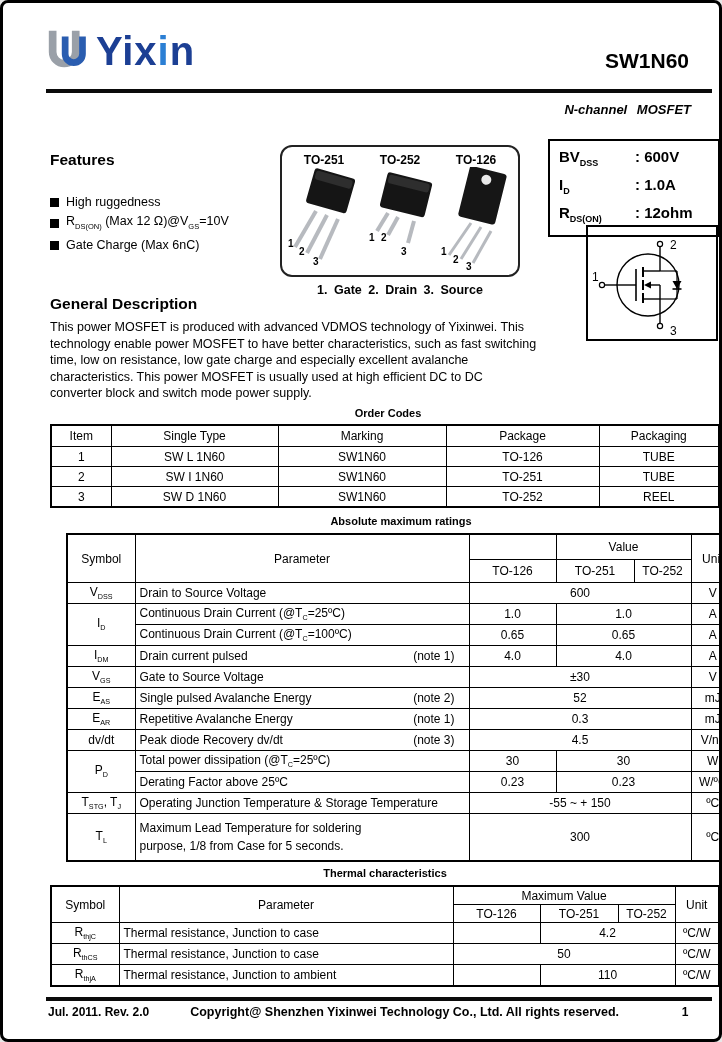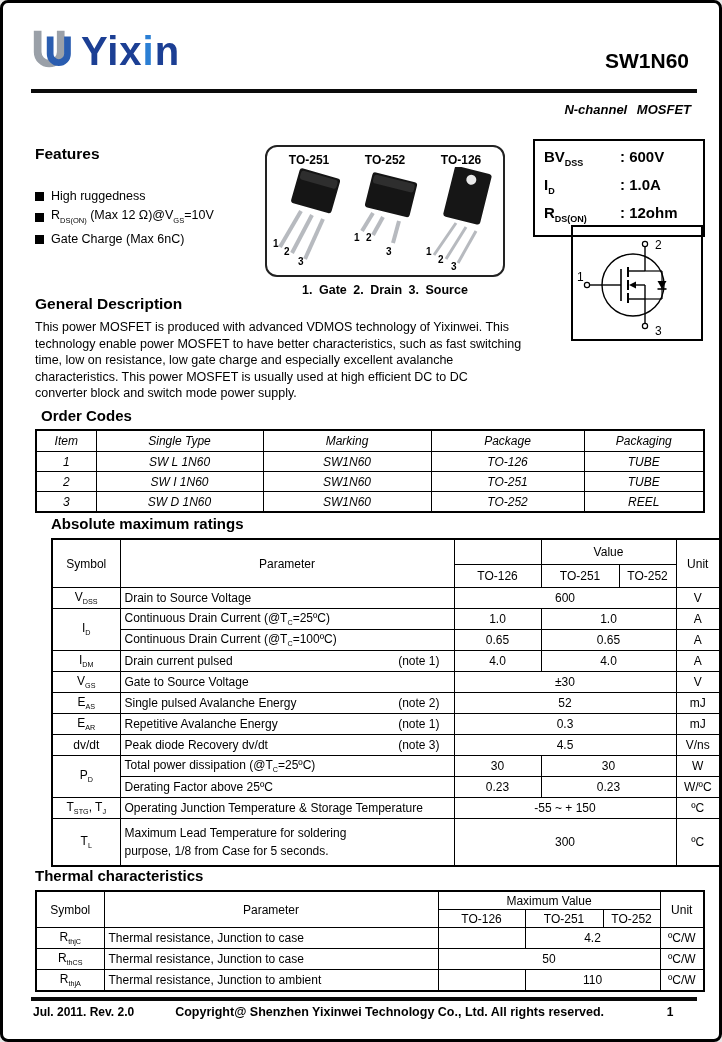--- a/index.html
+++ b/index.html
@@ -1,27 +1,27 @@
 <!DOCTYPE html>
 <html><head>
 <meta charset="utf-8">
 <style>
   html,body{margin:0;padding:0;background:#e8e8e8;font-family:"Liberation Sans",sans-serif;color:#000;}
   .page{position:relative;width:722px;height:1042px;margin:0 auto;background:#fff;
         border:3px solid #000;border-radius:8px;box-sizing:border-box;overflow:hidden;}
-  .abs{position:absolute;}
+  .abs{position:absolute;margin-left:15px;}
   
   .brand{left:26px;top:22px;display:flex;align-items:center;}
   .brand-text{font-size:40px;font-weight:bold;letter-spacing:1px;margin-left:2px;}
   .b-dark{color:#1c3f94;} .b-light{color:#2b7fd4;}
   .part-number{right:30px;top:46px;font-size:21px;font-weight:bold;}
   .header-rule{left:28px;top:86px;width:666px;height:4px;background:#0a0a0a;}
   .subtitle{right:28px;top:99px;font-size:13px;font-weight:bold;font-style:italic;word-spacing:6px;}
   
-  .features{left:32px;top:142px;width:230px;}
+  .features{left:32px;top:148px;width:230px;}
   .features h2{margin:0 0 24px 0;font-size:15.5px;}
   .feat-item{display:flex;align-items:center;font-size:12.5px;line-height:19px;}
   .bullet{display:inline-block;width:9px;height:9px;background:#000;margin-right:7px;flex:0 0 auto;}
   
   .package-box{left:262px;top:142px;width:240px;height:132px;border:2px solid #222;border-radius:12px;
                display:flex;padding:6px 4px 0;box-sizing:border-box;}
   .pkg-col{flex:1;display:flex;flex-direction:column;align-items:center;}
   .pkg-label{font-size:12px;font-weight:bold;}
   .pkg-caption{left:262px;top:280px;width:240px;text-align:center;font-weight:bold;font-size:12.5px;word-spacing:3px;}
   .pkg-num{font-size:10px;font-weight:bold;fill:#000;}
@@ -31,39 +31,39 @@
   .rb-label{width:76px;flex:0 0 auto;}
   .rb-row sub{font-size:0.6em;font-weight:bold;}
   
   .symbol-box{left:568px;top:222px;width:132px;height:116px;border:2px solid #000;box-sizing:border-box;}
   .sym-pin{font-size:12px;fill:#000;}
   
   .gen-desc{left:32px;top:292px;width:488px;}
   .gen-desc h2{margin:0 0 6px 0;font-size:15.5px;}
   .gen-desc p{margin:0;font-size:12.5px;line-height:16.6px;}
   
-  .sec-title{font-size:15px;font-weight:bold;margin:0 0 6px 0;}
+  .sec-title{font-size:11px;font-weight:bold;margin:0 0 6px 0;text-align:center;}
   .order-codes{left:32px;top:404px;}
   .order-codes .sec-title{margin-left:6px;margin-bottom:5px;}
   .abs-max{left:32px;top:512px;padding-left:16px;}
   .thermal{left:32px;top:864px;}
   
   table.spec{border-collapse:collapse;width:668px;table-layout:fixed;font-size:12px;border:2px solid #000;}
   table.spec td{border:1px solid #000;padding:0 4px;height:20px;vertical-align:middle;overflow:hidden;}
   td.c{text-align:center;}
   td.param{text-align:left;padding-left:6px;}
   .pwrap{display:flex;justify-content:space-between;align-items:center;width:100%;}
   .note{margin-right:10px;white-space:nowrap;}
   tr.h1 td{height:24px;text-align:center;}
   tr.h2 td{height:22px;text-align:center;}
   tr.h1t td{height:17px;text-align:center;}
   tr.h2t td{height:17px;text-align:center;}
   tr.tall td{height:46px;}
   table.order{border-collapse:collapse;width:668px;table-layout:fixed;font-size:12px;border:2px solid #000;}
-  table.order td{border:1px solid #000;height:17px;text-align:center;vertical-align:middle;font-style:italic;}
+  table.order td{border:1px solid #000;height:17px;text-align:center;vertical-align:middle;}
   table.order tr.oh td{height:18px;}
   sub{font-size:0.6em;}
   .tl-lines{line-height:18px;}
   
   .footer-rule{left:28px;top:994px;width:666px;height:4px;background:#0a0a0a;}
   .footer{left:30px;top:1002px;width:662px;display:flex;align-items:center;font-weight:bold;font-size:12px;}
   .footer .f-center{flex:1;text-align:center;font-size:12.5px;}
   .footer .f-right{width:50px;text-align:center;}
 </style>
 </head>

